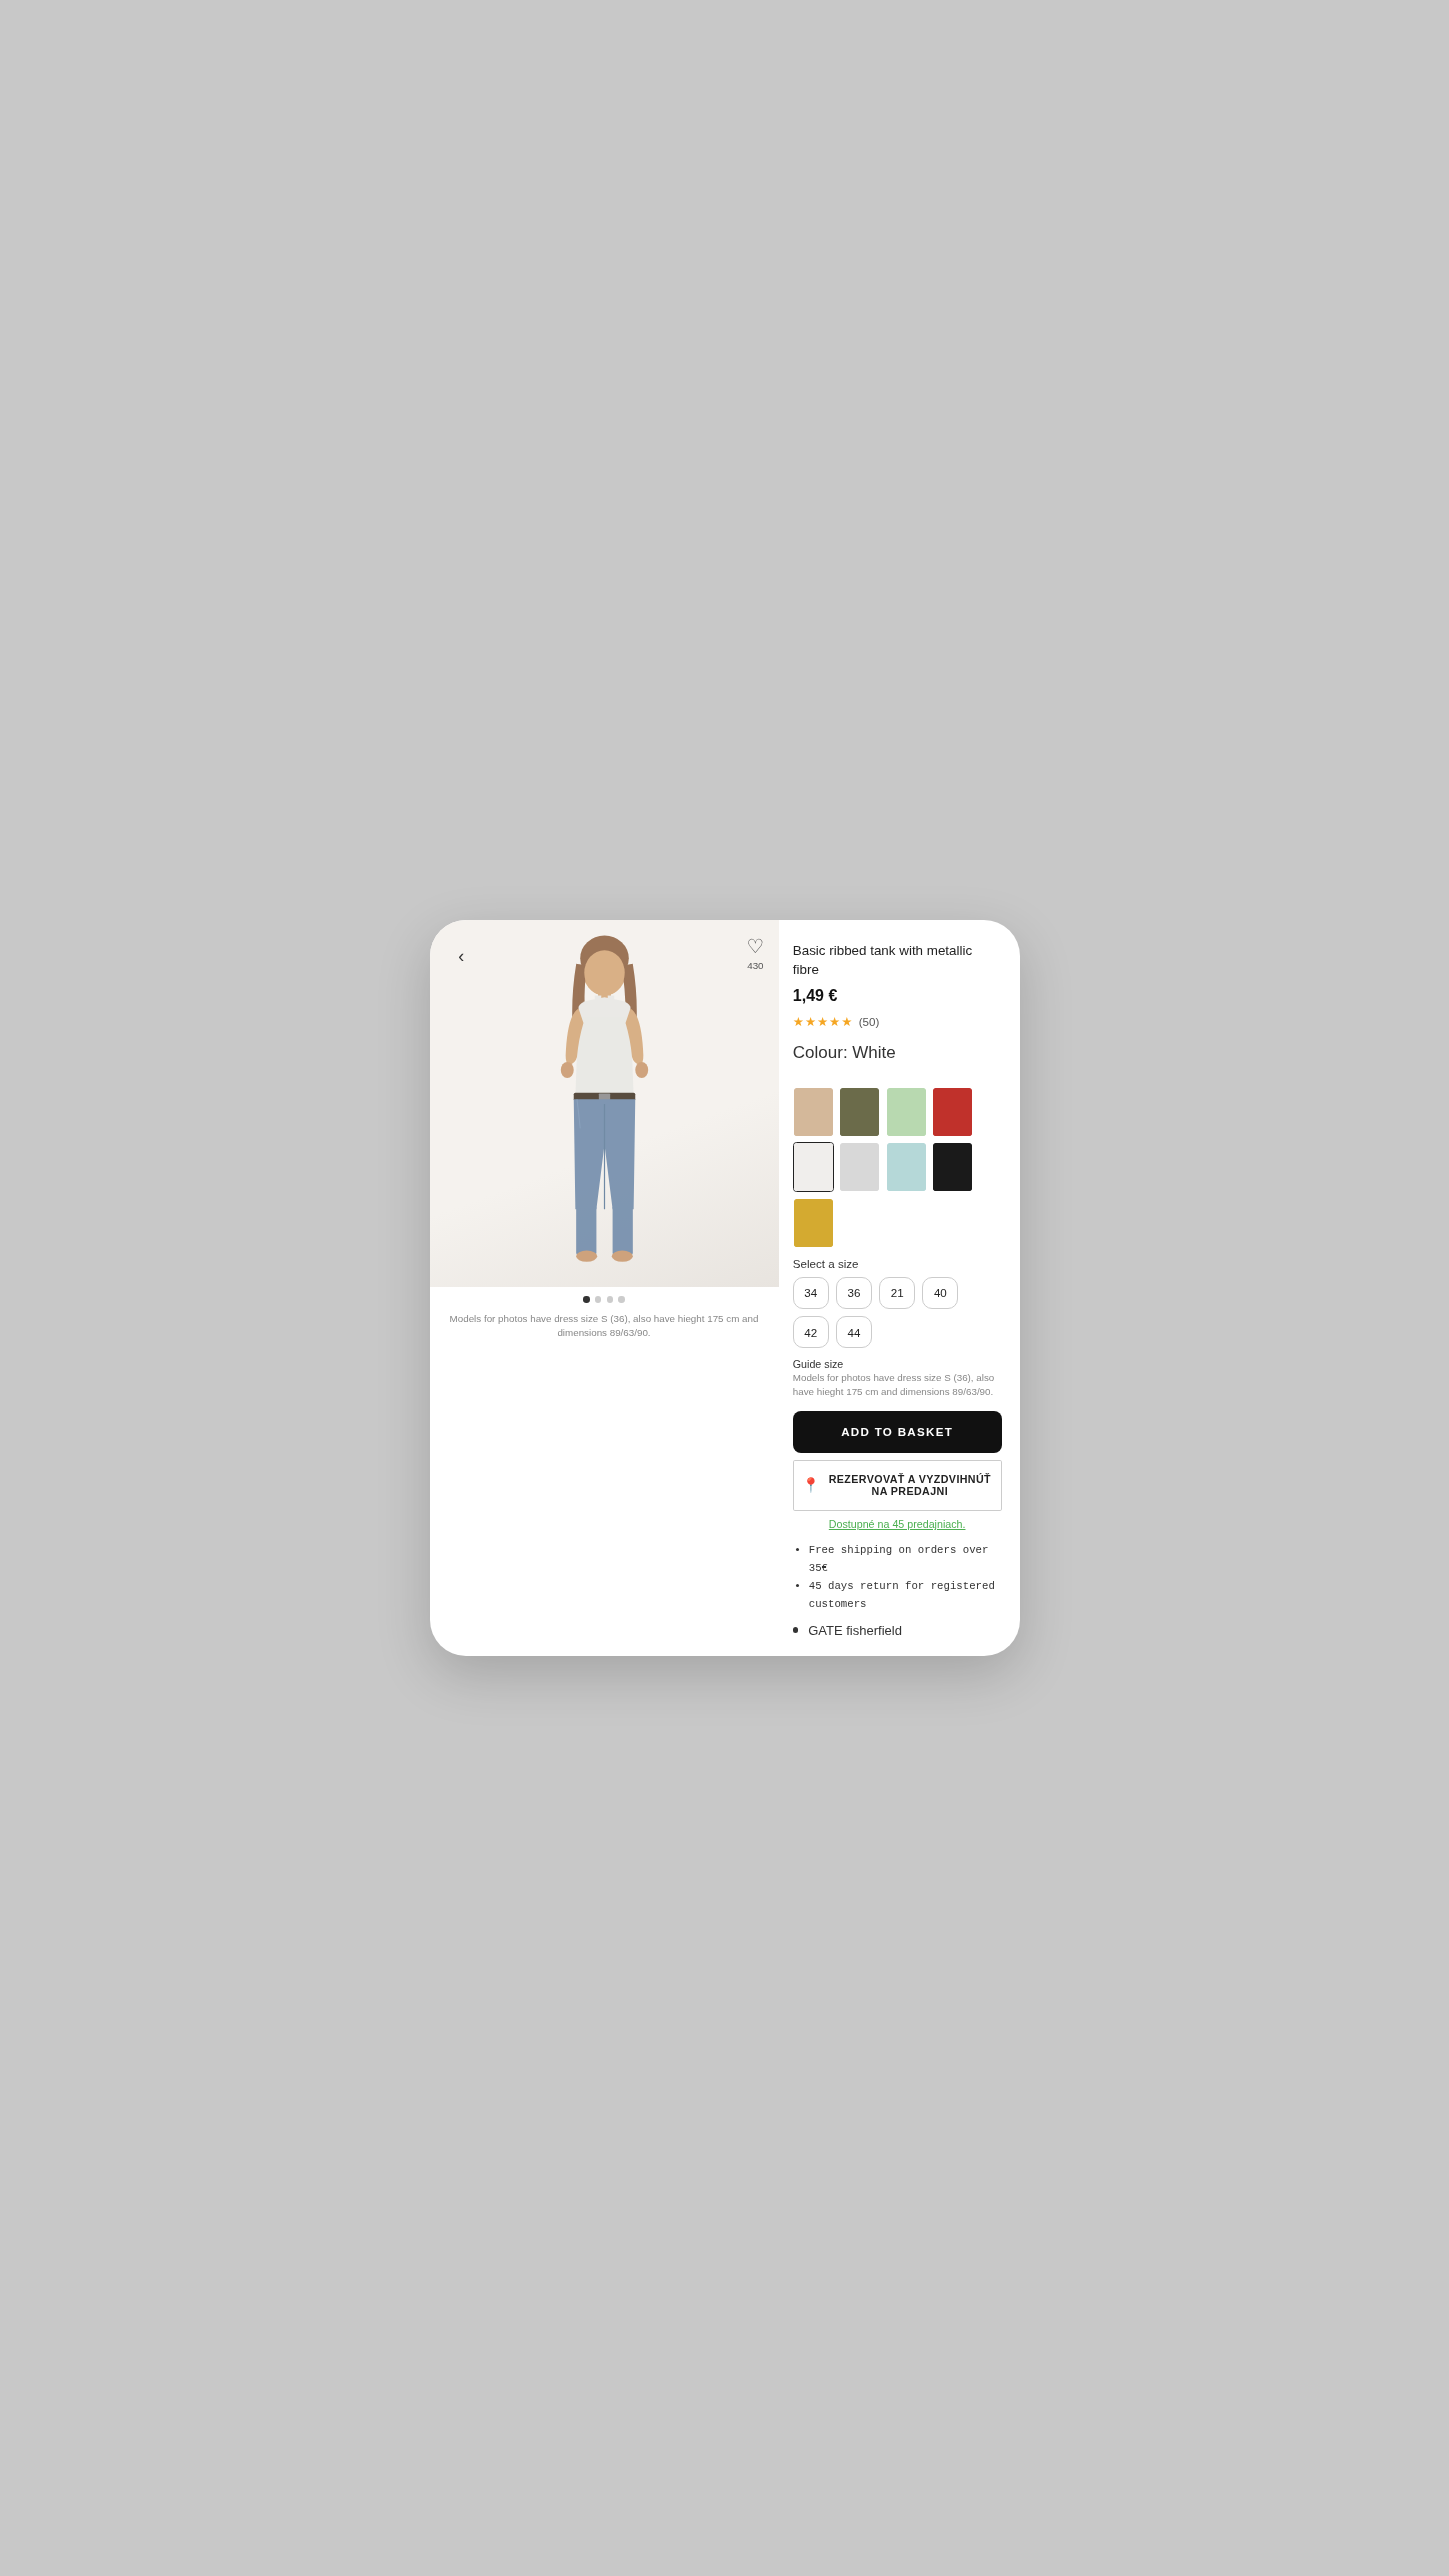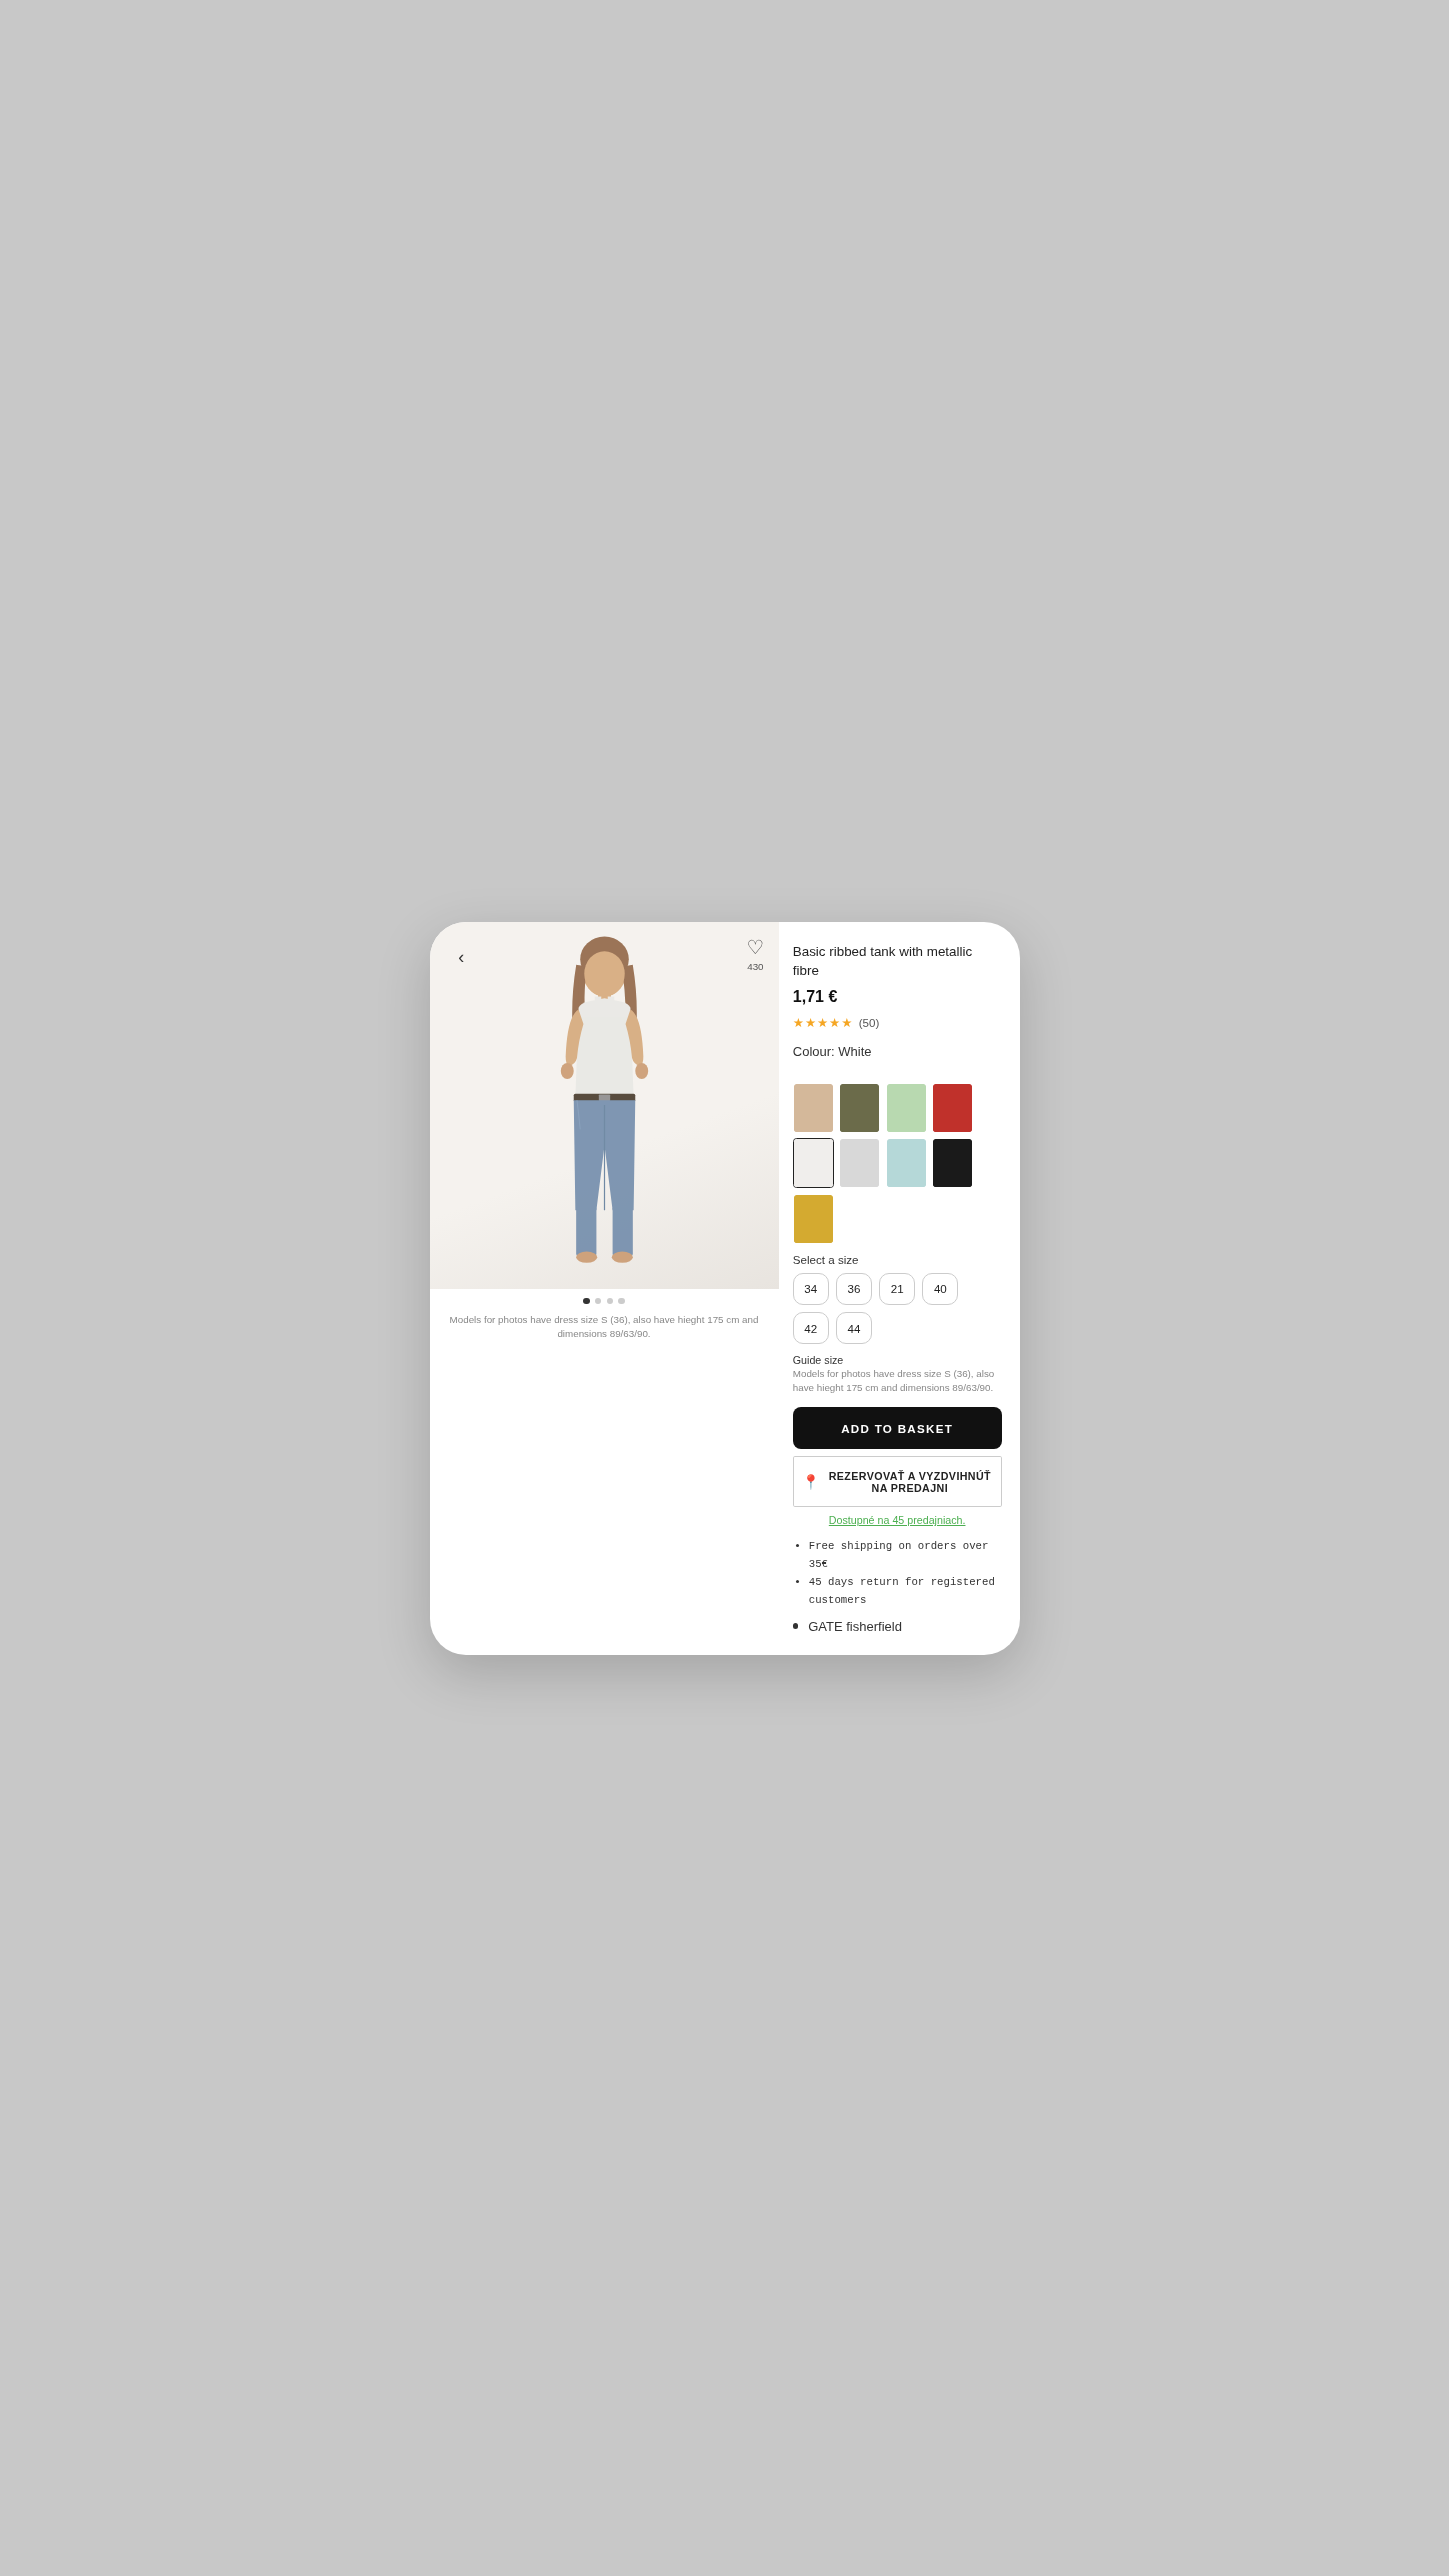--- a/index.html
+++ b/index.html
@@ -124,21 +124,21 @@
     .stars {
       color: #f5a623;
       font-size: 12.5px;
       letter-spacing: 0.9px;
     }
     .review-count {
       font-size: 11.6px;
       color: #555;
     }
     .colour-label {
-      font-size: 13px;
+      font-size: 17px;
       color: #333;
       margin-bottom: 24px;
     }
     .colour-grid {
       display: grid;
       grid-template-columns: repeat(4, 41px);
       gap: 5.4px;
       margin-bottom: 9px;
     }
     .colour-swatch {
@@ -331,21 +331,21 @@
         <div class="dot"></div>
         <div class="dot"></div>
         <div class="dot"></div>
       </div>
 
       <div class="image-caption">Models for photos have dress size S (36), also have hieght 175 cm and dimensions 89/63/90.</div>
     </div>
 
     <div class="product-info-section">
       <div class="product-title">Basic ribbed tank with metallic fibre</div>
-      <div class="product-price">1,71 €</div>
+      <div class="product-price">1,49 €</div>
 
       <div class="rating-row">
         <span class="stars">★★★★★</span>
         <span class="review-count">(50)</span>
       </div>
 
       <div class="colour-label">Colour: White</div>
 
       <div class="colour-grid">
         <div class="colour-swatch">

